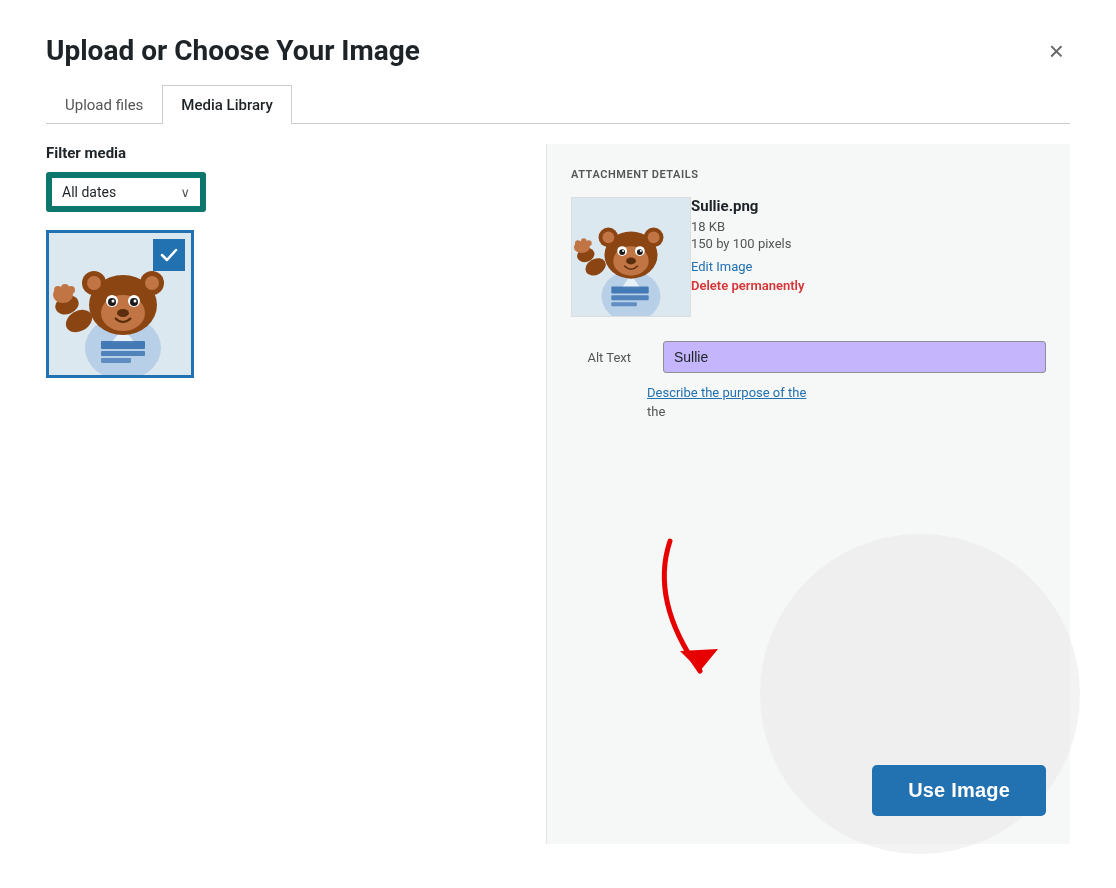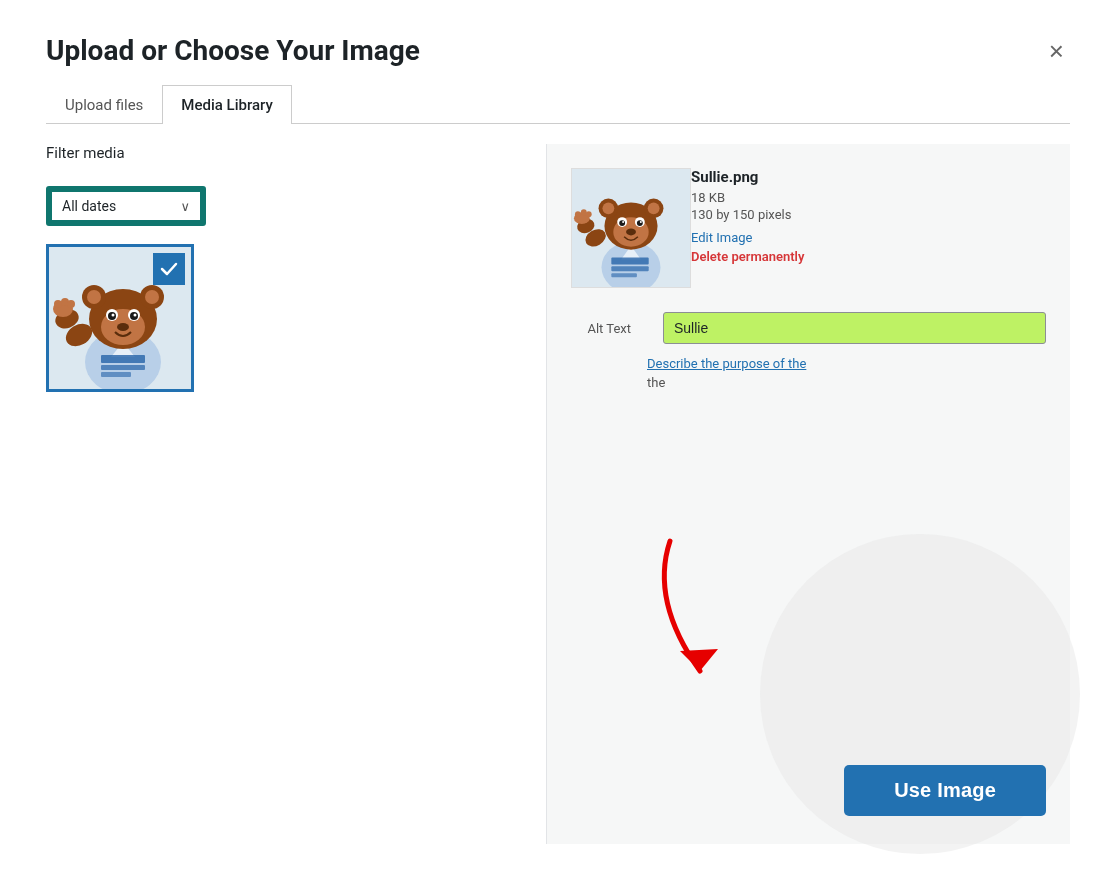--- a/index.html
+++ b/index.html
@@ -78,23 +78,23 @@
       gap: 0;
       min-height: 700px;
     }
 
     .left-panel {
       flex: 0 0 500px;
       padding-right: 24px;
     }
 
     .filter-label {
-      font-weight: 400;
+      font-weight: 700;
       font-size: 15px;
-      margin-bottom: 24px;
+      margin-bottom: 10px;
       color: #1d2327;
     }
 
     .filter-select {
       display: flex;
       align-items: center;
       border: 6px solid #0f766e;
       border-radius: 3px;
       padding: 6px 10px;
       width: 160px;
@@ -244,21 +244,21 @@
       text-align: right;
     }
 
     .alt-text-input {
       flex: 1;
       border: 1px solid #8c8f94;
       border-radius: 3px;
       padding: 7px 10px;
       font-size: 14px;
       color: #1d2327;
-      background: #bef264;
+      background: #c4b5fd;
     }
 
     .alt-text-link {
       font-size: 13px;
       color: #2271b1;
       text-decoration: underline;
       cursor: pointer;
       display: block;
       margin-left: 76px;
       margin-bottom: 4px;
@@ -271,21 +271,21 @@
     }
 
     .use-image-btn {
       position: absolute;
       bottom: 28px;
       right: 24px;
       background: #2271b1;
       color: #fff;
       border: none;
       border-radius: 5px;
-      padding: 14px 50px;
+      padding: 14px 36px;
       font-size: 20px;
       font-weight: 600;
       cursor: pointer;
       letter-spacing: 0.01em;
     }
 
     
     .arrow-annotation {
       position: absolute;
       bottom: 140px;
@@ -378,20 +378,21 @@
             <ellipse cx="14" cy="62" rx="10" ry="8" fill="#c17444"></ellipse>
             <circle cx="9" cy="57" r="4" fill="#c17444"></circle>
             <circle cx="16" cy="55" r="4" fill="#c17444"></circle>
             <circle cx="22" cy="57" r="4" fill="#c17444"></circle>
           </svg>
         </div>
       </div>
     </div>
 
     <div class="right-panel">
+      <div class="attachment-details-label">ATTACHMENT DETAILS</div>
 
       <div class="attachment-info">
 
         <div class="attachment-thumb">
           <svg viewBox="0 0 120 120" xmlns="http://www.w3.org/2000/svg" width="120" height="120">
             <rect width="120" height="120" fill="#dce8f0"></rect>
 
             <ellipse cx="60" cy="100" rx="30" ry="26" fill="#b8cfe8"></ellipse>
             <polygon points="60,78 50,92 70,92" fill="#e8f0f8"></polygon>
             <rect x="40" y="90" width="38" height="7" rx="1" fill="#2563a8" opacity="0.8"></rect>
@@ -423,21 +424,21 @@
             <ellipse cx="10" cy="50" rx="8" ry="6" fill="#c17444"></ellipse>
             <circle cx="6" cy="46" r="3" fill="#c17444"></circle>
             <circle cx="12" cy="44" r="3" fill="#c17444"></circle>
             <circle cx="17" cy="46" r="3" fill="#c17444"></circle>
           </svg>
         </div>
 
         <div class="attachment-meta">
           <div class="attachment-filename">Sullie.png</div>
           <div class="attachment-size">18 KB</div>
-          <div class="attachment-dimensions">130 by 150 pixels</div>
+          <div class="attachment-dimensions">150 by 100 pixels</div>
           <a class="attachment-edit-link">Edit Image</a>
           <a class="attachment-delete-link">Delete permanently</a>
         </div>
       </div>
 
       <div class="alt-text-row">
         <label class="alt-text-label">Alt Text</label>
         <input class="alt-text-input" type="text" value="Sullie" style="">
       </div>
       <a class="alt-text-link">Describe the purpose of the</a>

